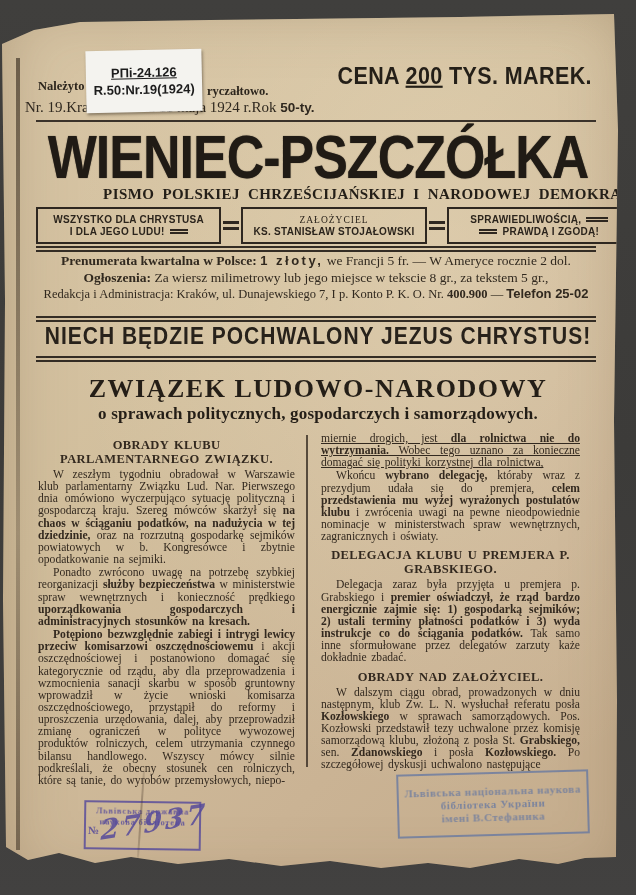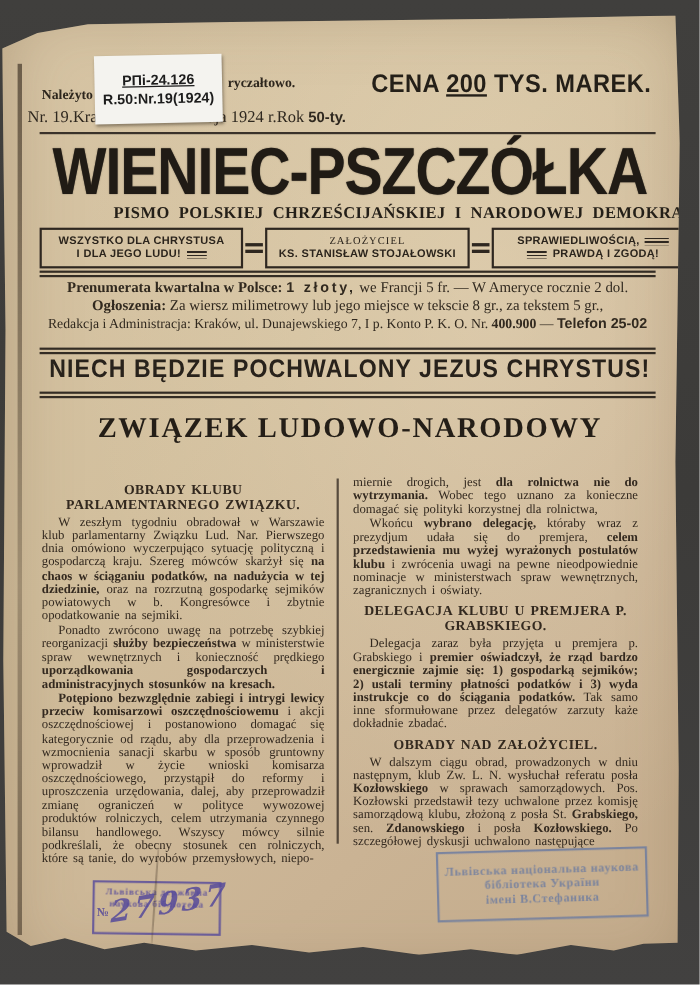--- a/index.html
+++ b/index.html
@@ -25,21 +25,21 @@
   }
   .fold-line{position:absolute;left:16px;top:58px;width:4px;height:792px;
     background:linear-gradient(180deg,rgba(58,46,33,.65),rgba(58,46,33,.28) 60%,rgba(58,46,33,.55));
     filter:blur(.6px);}
   .crease{position:absolute;left:140px;top:768px;width:2px;height:92px;
     background:rgba(70,55,40,.35);transform:rotate(4deg);filter:blur(.7px);border-radius:50%;}
 
   
   .postal{position:absolute;font:bold 12.5px "Liberation Serif",serif;color:#2d261d;}
   .postal-left{left:38px;top:79px;}
-  .postal-right{left:207px;top:68px;}
+  .postal-right{left:207px;top:84px;}
   .price{position:absolute;left:300px;top:64px;width:292px;text-align:right;
     font:bold 21.5px "Liberation Sans",sans-serif;letter-spacing:.4px;color:#241f18;transform:scaleY(1.08);}
   .price u{text-decoration-thickness:2px;text-underline-offset:2px;}
   .issue-row{position:absolute;left:25px;top:99px;width:556px;display:flex;
     font:15px "Liberation Serif",serif;color:#2f281f;}
   .issue-row .yr b{font-family:"Liberation Sans",sans-serif;font-size:13.5px;}
   .rule{position:absolute;left:36px;width:560px;background:#3502;}
   .rule-single{height:2px;background:#3a322a;}
   .rule-double{height:2px;border-top:2px solid #332c24;border-bottom:2px solid #332c24;background:transparent;}
 
@@ -85,21 +85,21 @@
   .article-subtitle{position:absolute;left:0;top:404px;width:100%;text-align:center;
     font:bold 17px "Liberation Serif",serif;letter-spacing:.2px;color:#241e17;}
   .col{position:absolute;top:433px;font:11.6px "Liberation Serif",serif;line-height:12.15px;
     text-align:justify;color:#33291f;word-spacing:1.6px;}
   .col-left{left:38px;width:257px;}
   .col-right{left:321px;width:259px;}
   .col-divider{position:absolute;left:306px;top:435px;width:2px;height:332px;background:rgba(55,45,35,.8);}
   .col-heading{font:bold 12.5px "Liberation Serif",serif;text-align:center;letter-spacing:.4px;
     margin:5px 8px 3px;line-height:14px;}
   .col-para{margin:0 0 1px;text-indent:15px;}
-  .col-para.noindent{text-indent:0;}
+  .col-para.noindent{text-indent:0;text-decoration:underline;}
   .seg-bold{font-weight:bold;}
 
   
   .stamp{position:absolute;font-family:"Liberation Serif",serif;}
   .stamp-blue{left:397px;top:772px;width:188px;height:60px;border:2px solid currentColor;
     transform:rotate(-1.6deg);opacity:.72;display:flex;flex-direction:column;align-items:center;
     justify-content:center;gap:1px;font-weight:bold;font-size:11px;letter-spacing:.6px;
     filter:blur(.35px);text-align:center;}
   .stamp-purple-box{left:84px;top:801px;width:113px;height:42px;border:2px solid currentColor;
     transform:rotate(.8deg);opacity:.82;display:flex;flex-direction:column;align-items:center;
@@ -158,20 +158,21 @@
     <div class="ln"><span class="lbl">Prenumerata kwartalna w Polsce: </span><span class="zloty">1 złoty,</span><span> we Francji 5 fr. — W Ameryce rocznie 2 dol.</span></div>
     <div class="ln"><span class="lbl">Ogłoszenia: </span><span>Za wiersz milimetrowy lub jego miejsce w tekscie 8 gr., za tekstem 5 gr.,</span></div>
     <div class="ln ln4"><span>Redakcja i Administracja: Kraków, ul. Dunajewskiego 7, I p. Konto P. K. O. Nr. </span><b>400.900</b><span> — </span><span class="tel">Telefon 25-02</span></div>
   </div>
 
   <div class="rule rule-double" style="top:316px"></div>
   <div class="banner">NIECH BĘDZIE POCHWALONY JEZUS CHRYSTUS!</div>
   <div class="rule rule-double" style="top:356px"></div>
 
   <div class="article-title">ZWIĄZEK LUDOWO-NARODOWY</div>
+  <div class="article-subtitle">o sprawach politycznych, gospodarczych i samorządowych.</div>
 
   <div class="col col-left">
       <h3 class="col-heading"><span>OBRADY KLUBU PARLAMENTARNEGO ZWIĄZKU.</span></h3>
       <p class="col-para"><span>W zeszłym tygodniu obradował w Warszawie klub parlamentarny Związku Lud. Nar. Pierwszego dnia omówiono wyczerpująco sytuację polityczną i gospodarczą kraju. Szereg mówców skarżył się </span><span class="seg-bold">na chaos w ściąganiu podatków, na nadużycia w tej dziedzinie,</span><span> oraz na rozrzutną gospodarkę sejmików powiatowych w b. Kongresówce i zbytnie opodatkowanie na sejmiki.</span></p>
       <p class="col-para"><span>Ponadto zwrócono uwagę na potrzebę szybkiej reorganizacji </span><span class="seg-bold">służby bezpieczeństwa</span><span> w ministerstwie spraw wewnętrznych i konieczność prędkiego </span><span class="seg-bold">uporządkowania gospodarczych i administracyjnych stosunków na kresach.</span></p>
       <p class="col-para"><span class="seg-bold">Potępiono bezwzględnie zabiegi i intrygi lewicy przeciw komisarzowi oszczędnościowemu</span><span> i akcji oszczędnościowej i postanowiono domagać się kategorycznie od rządu, aby dla przeprowadzenia i wzmocnienia sanacji skarbu w sposób gruntowny wprowadził w życie wnioski komisarza oszczędnościowego, przystąpił do reformy i uproszczenia urzędowania, dalej, aby przeprowadził zmianę ograniczeń w polityce wywozowej produktów rolniczych, celem utrzymania czynnego bilansu handlowego. Wszyscy mówcy silnie podkreślali, że obecny stosunek cen rolniczych, które są tanie, do wyrobów przemysłowych, niepo-</span></p>
     </div>
   <div class="col-divider"></div>
   <div class="col col-right">
       <p class="col-para noindent"><span>miernie drogich, jest </span><span class="seg-bold">dla rolnictwa nie do wytrzymania.</span><span> Wobec tego uznano za konieczne domagać się polityki korzystnej dla rolnictwa,</span></p>

